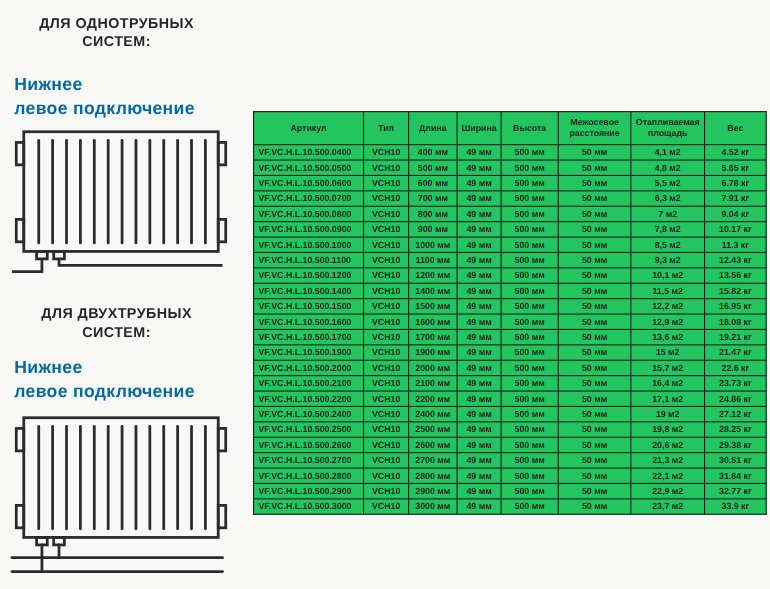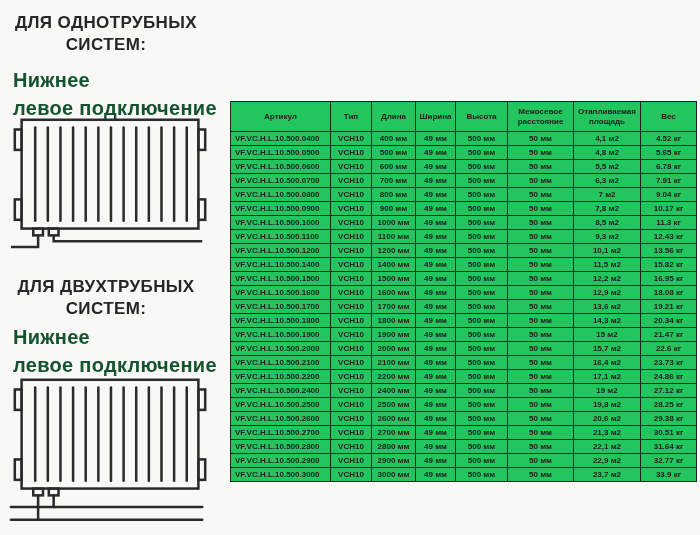--- a/index.html
+++ b/index.html
@@ -8,36 +8,36 @@
     position:relative;
     background:#f8f8f7;
     font-family:"Liberation Sans", sans-serif;
     color:#222222;
     overflow:hidden;
   }
   .section-title {
     position:absolute;
     left:6px; width:200px;
     text-align:center;
-    font-size:17px;
+    font-size:13px;
     font-weight:800;
     letter-spacing:0.4px;
     line-height:1.32;
     color:#262626;
     white-space:pre-line;
   }
   .section-subtitle {
     position:absolute;
     left:13px; width:210px;
     text-align:left;
-    font-size:20px;
+    font-size:16px;
     font-weight:700;
     letter-spacing:0.3px;
     line-height:1.38;
-    color:#14532d;
+    color:#0369a1;
     white-space:pre-line;
   }
   #title-1 { top:12px; }
   #subtitle-1 { top:67px; }
   #diagram-1 { position:absolute; top:112px; left:8px; width:204px; }
   #title-2 { top:276px; }
   #subtitle-2 { top:324px; }
   #diagram-2 { position:absolute; top:372px; left:8px; width:204px; }
 
   .diagram svg { display:block; width:100%; height:auto; }
@@ -314,30 +314,20 @@
           <td>VF.VC.H.L.10.500.1700</td>
           <td>VCH10</td>
           <td>1700 мм</td>
           <td>49 мм</td>
           <td>500 мм</td>
           <td>50 мм</td>
           <td>13,6 м2</td>
           <td>19.21 кг</td>
         </tr>
         <tr>
-          <td>VF.VC.H.L.10.500.1800</td>
-          <td>VCH10</td>
-          <td>1800 мм</td>
-          <td>49 мм</td>
-          <td>500 мм</td>
-          <td>50 мм</td>
-          <td>14,3 м2</td>
-          <td>20.34 кг</td>
-        </tr>
-        <tr>
           <td>VF.VC.H.L.10.500.1900</td>
           <td>VCH10</td>
           <td>1900 мм</td>
           <td>49 мм</td>
           <td>500 мм</td>
           <td>50 мм</td>
           <td>15 м2</td>
           <td>21.47 кг</td>
         </tr>
         <tr>

